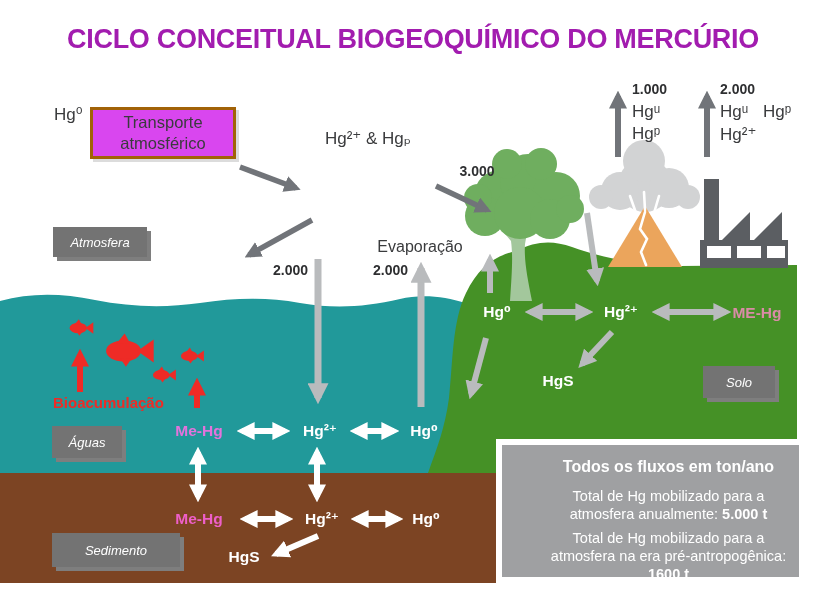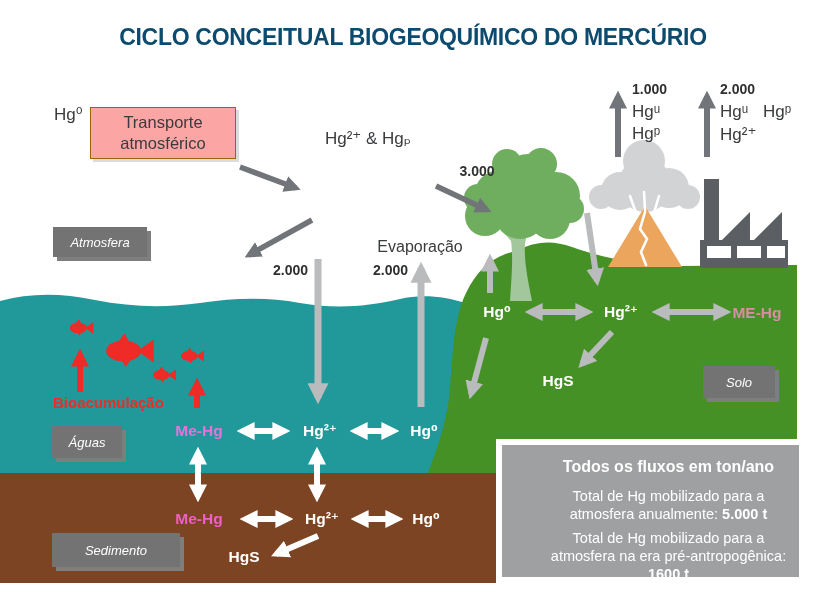--- a/index.html
+++ b/index.html
@@ -9,24 +9,24 @@
   }
   .stage svg{position:absolute;left:0;top:0;}
   .lbl{position:absolute;white-space:nowrap;font-size:15.5px;font-weight:600;color:#fff;}
   .dark{color:#3A3B3D;font-weight:400;font-size:16px;}
   .big{font-size:17px;}
   .num{font-weight:700;color:#2E2F31;font-size:14px;}
   .cx{transform:translateX(-50%);}
   .rx{transform:translateX(-100%);}
   .title{
     position:absolute;left:0;top:24px;width:826px;text-align:center;
-    font-size:23px;font-weight:700;color:#0c4a6e;letter-spacing:-.3px;
+    font-size:27px;font-weight:700;color:#a21caf;letter-spacing:-.3px;
   }
   .pbox{
-    position:absolute;background:#fca5a5;border:1px solid #a16207;box-shadow:3px 3px 0 #DCDCDC;
+    position:absolute;background:#d946ef;border:3px solid #a16207;box-shadow:3px 3px 0 #DCDCDC;
     display:flex;align-items:center;justify-content:center;text-align:center;
     color:#3A3B3D;font-size:16.5px;line-height:1.28;white-space:pre-line;box-sizing:border-box;
   }
   .badge{
     position:absolute;background:#737373;box-shadow:4px 4px 0 #7E7E7E;color:#fff;
     font-style:italic;font-size:13px;display:flex;align-items:center;justify-content:center;
     box-sizing:border-box;
     text-align:center;
   }
   .red{color:#EE2B26;font-weight:700;font-size:15px;}

